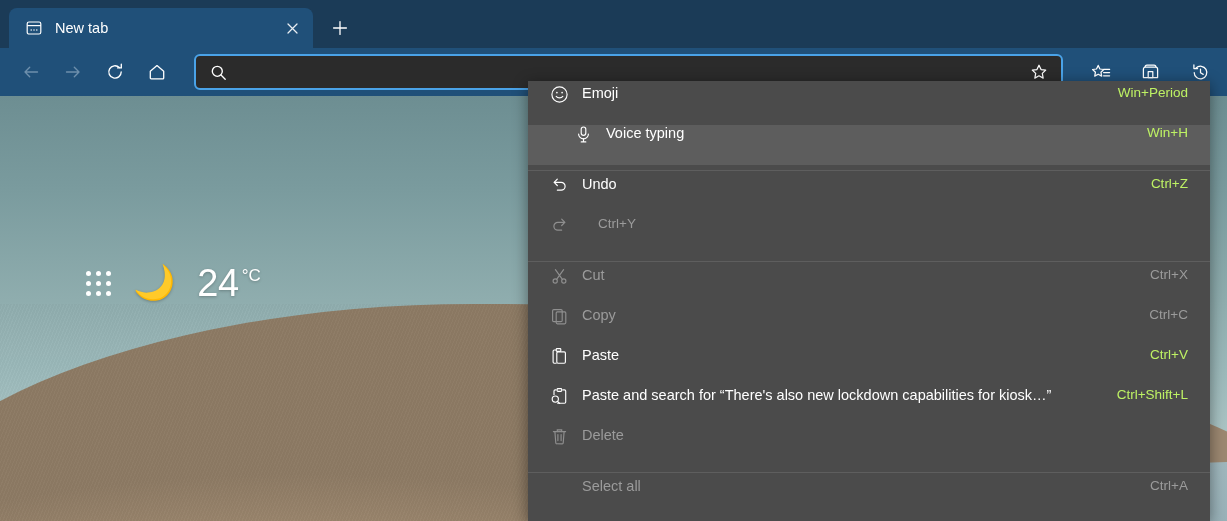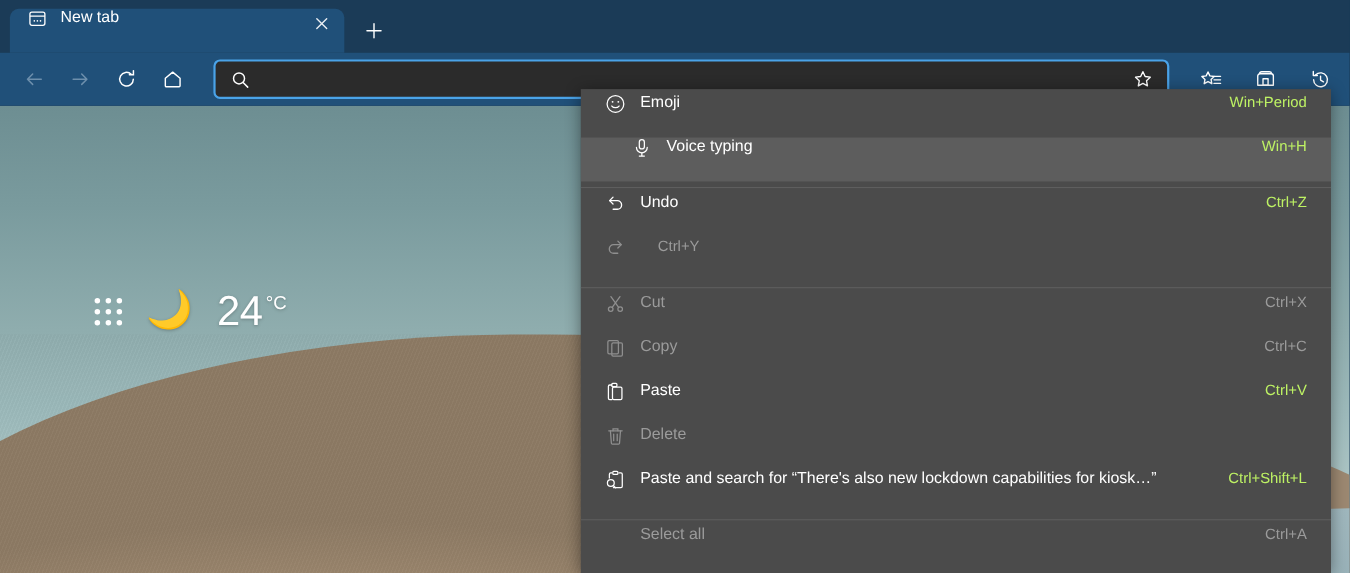--- a/index.html
+++ b/index.html
@@ -107,21 +107,21 @@
     position: relative;
     height: 48px;
     padding-left: 9px;
     display: flex; align-items: flex-end;
   }
   .tab {
     position: relative;
     width: 304px; height: 40px;
     background: #205079;
     border-radius: 8px 8px 0 0;
-    display: flex; 
+    display: flex; align-items: center;
     padding: 0 8px 0 16px;
     gap: 12px;
   }
   .tab-favicon { width: 18px; height: 18px; flex: 0 0 18px; }
   .tab-title {
     flex: 1;
     color: #ffffff;
     font-size: 14.5px;
     white-space: nowrap; overflow: hidden; text-overflow: ellipsis;
   }
@@ -432,47 +432,47 @@
         <svg width="19" height="19" viewBox="0 0 19 19" stroke="#ffffff" stroke-width="1.15" fill="none">
           <path d="M6.6 3 H4.3 a1.2 1.2 0 0 0 -1.2 1.2 V15 a1.2 1.2 0 0 0 1.2 1.2 H6.6"></path>
           <rect x="6.8" y="4.9" width="8.6" height="11.3" rx="1.2"></rect>
           <rect x="6.2" y="1.6" width="4.6" height="2.8" rx="0.8"></rect>
         </svg>
       </span>
       <span class="mi-label">Paste</span>
       <span class="mi-accel">Ctrl+V</span>
     </div>
 
-    <div class="mi disabled">
-      <span class="mi-icon">
-        <svg width="19" height="19" viewBox="0 0 19 19" stroke="#9b9b9b" stroke-width="1.15" fill="none" stroke-linecap="round">
-          <path d="M3.4 4.6 H15.6"></path>
-          <path d="M7.3 4.6 V2.9 h4.4 v1.7"></path>
-          <path d="M4.9 4.6 L5.8 16 a0.9 0.9 0 0 0 0.9 0.8 h5.6 a0.9 0.9 0 0 0 0.9 -0.8 L14.1 4.6"></path>
-          <path d="M7.9 7.6 V13.6 M11.1 7.6 V13.6"></path>
-        </svg>
-      </span>
-      <span class="mi-label">Delete</span>
-      <span class="mi-accel"></span>
-    </div>
-
     <div class="mi">
       <span class="mi-icon">
         <svg width="19" height="19" viewBox="0 0 19 19" stroke="#ffffff" stroke-width="1.15" fill="none">
           <path d="M12.4 2.9 h2.1 a1.2 1.2 0 0 1 1.2 1.2 V15 a1.2 1.2 0 0 1 -1.2 1.2 H7.2"></path>
           <path d="M6.5 2.9 H5.2 a1.2 1.2 0 0 0 -1.2 1.2 V8"></path>
           <rect x="7.1" y="1.6" width="4.6" height="2.7" rx="0.8"></rect>
           <circle cx="5.3" cy="12.1" r="3.1"></circle>
           <path d="M7.5 14.3 L9.7 16.5" stroke-linecap="round"></path>
         </svg>
       </span>
       <span class="mi-label">Paste and search for “There's also new lockdown capabilities for kiosk…”</span>
       <span class="mi-accel">Ctrl+Shift+L</span>
     </div>
 
+    <div class="mi disabled">
+      <span class="mi-icon">
+        <svg width="19" height="19" viewBox="0 0 19 19" stroke="#9b9b9b" stroke-width="1.15" fill="none" stroke-linecap="round">
+          <path d="M3.4 4.6 H15.6"></path>
+          <path d="M7.3 4.6 V2.9 h4.4 v1.7"></path>
+          <path d="M4.9 4.6 L5.8 16 a0.9 0.9 0 0 0 0.9 0.8 h5.6 a0.9 0.9 0 0 0 0.9 -0.8 L14.1 4.6"></path>
+          <path d="M7.9 7.6 V13.6 M11.1 7.6 V13.6"></path>
+        </svg>
+      </span>
+      <span class="mi-label">Delete</span>
+      <span class="mi-accel"></span>
+    </div>
+
     <div class="sep"></div>
 
     <div class="mi disabled noicon">
       <span class="mi-label">Select all</span>
       <span class="mi-accel">Ctrl+A</span>
     </div>
 
   </div>
 </div>
 

